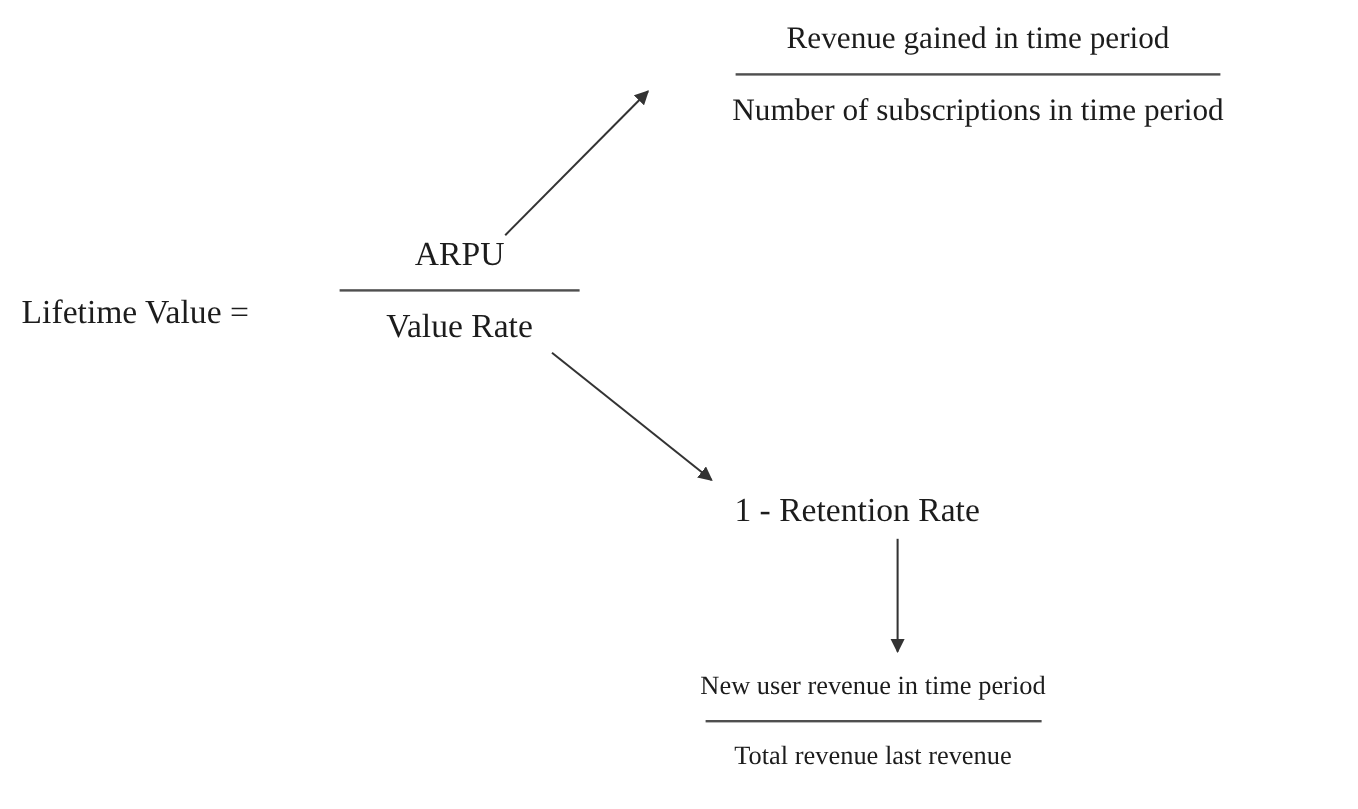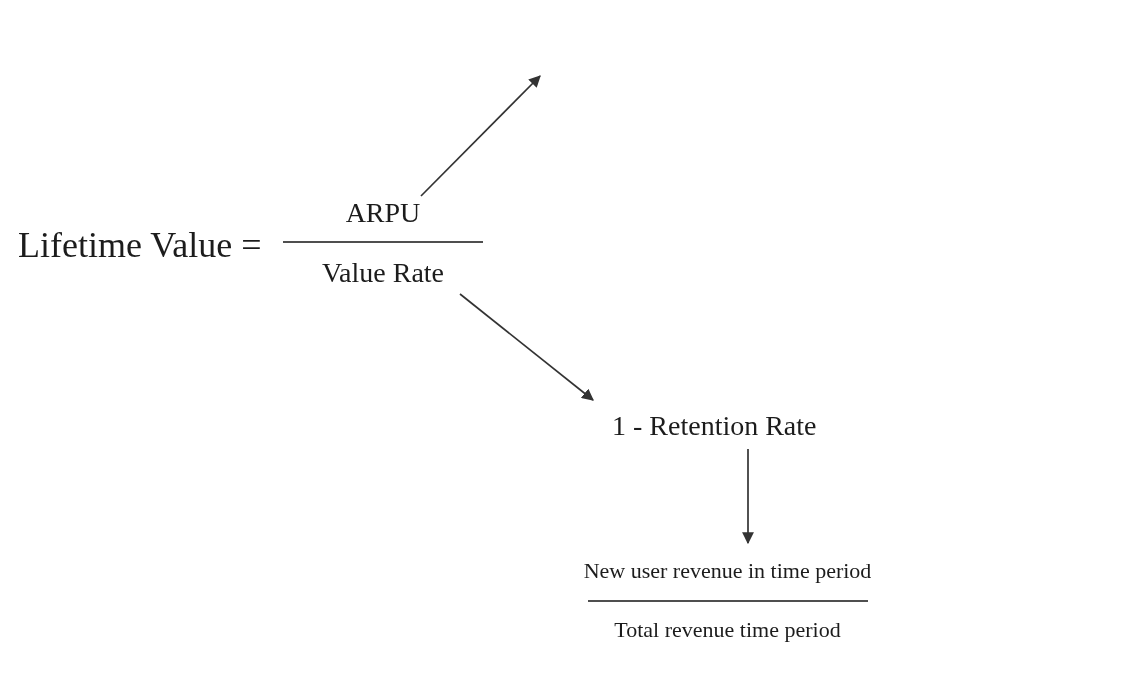--- a/index.html
+++ b/index.html
@@ -36,22 +36,22 @@
   .fraction .num, .fraction .den {
     white-space: nowrap;
   }
   .bar {
     height: 0;
     border-top: 2px solid #4f4f4f;
   }
 
   
   .lhs {
-    left: 18px; top: 228px;
-    font-size: 36px; line-height: 34px;
+    left: 18px; top: 244px;
+    font-size: 28px; line-height: 34px;
   }
 
   
   .frac-main { left: 283px; top: 196px; width: 200px; font-size: 28px; align-items: center; }
   .frac-main .num { line-height: 34px; }
   .frac-main .bar { width: 200px; margin-top: 11px; }
   .frac-main .den { margin-top: 13px; line-height: 34px; }
 
   
   .frac-arpu { left: 585px; top: 16px; width: 460px; font-size: 26px; }
@@ -88,22 +88,27 @@
   </svg>
 
   <div class="txt lhs">Lifetime Value =</div>
 
   <div class="fraction frac-main">
     <div class="num">ARPU</div>
     <div class="bar"></div>
     <div class="den">Value Rate</div>
   </div>
 
+  <div class="fraction frac-arpu">
+    <div class="num">Revenue gained in time period</div>
+    <div class="bar"></div>
+    <div class="den">Number of subscriptions in time period</div>
+  </div>
 
   <div class="txt retention-label">1 - Retention Rate</div>
 
   <div class="fraction frac-retention">
     <div class="num">New user revenue in time period</div>
     <div class="bar"></div>
-    <div class="den">Total revenue time period</div>
+    <div class="den">Total revenue last revenue</div>
   </div>
 
 </div>
 
 </body></html>

